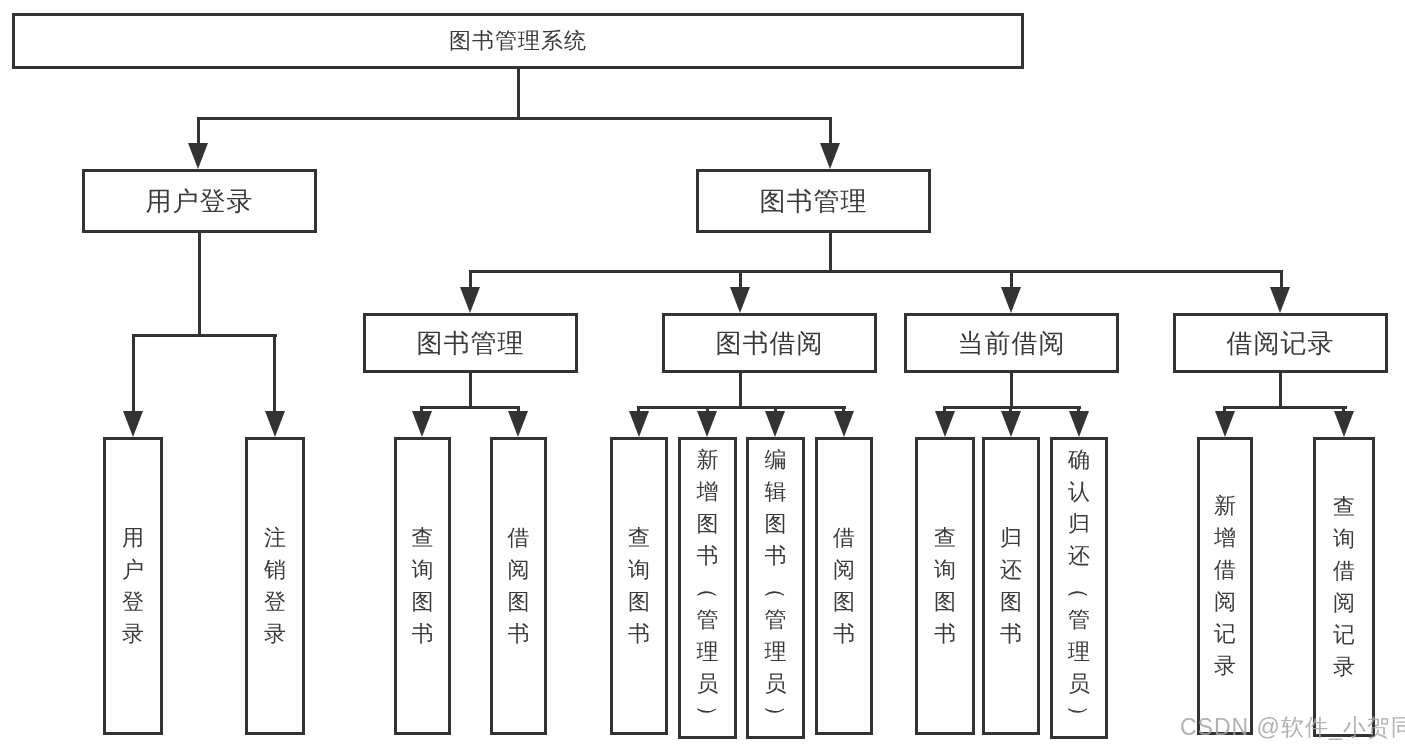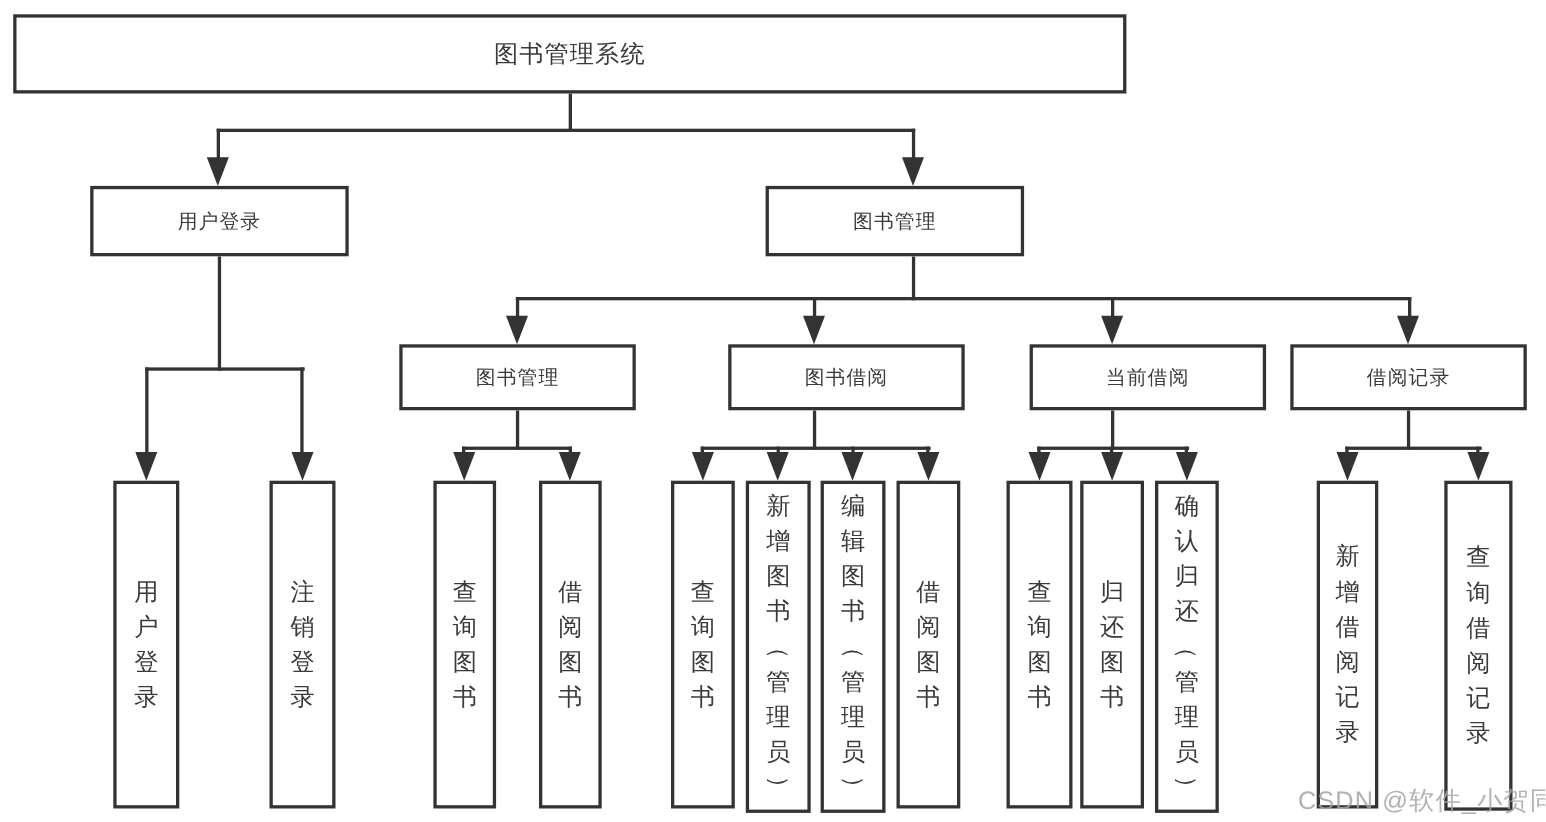--- a/index.html
+++ b/index.html
@@ -3,21 +3,21 @@
 <meta charset="utf-8">
 <style>
   html,body{margin:0;padding:0;background:#ffffff;}
   #stage{
     position:relative;width:1405px;height:747px;background:#ffffff;overflow:hidden;
     font-family:"Liberation Sans","DejaVu Sans",sans-serif;
   }
   .hbox{
     position:absolute;box-sizing:border-box;background:#ffffff;
     border:3px solid #333333;display:flex;align-items:center;justify-content:center;
-    font-size:18px;color:#3a3a3a;letter-spacing:1px;z-index:2;
+    font-size:26px;color:#3a3a3a;letter-spacing:1px;z-index:2;
   }
   .hbox.root{font-size:22px;}
   .vbox{
     position:absolute;box-sizing:border-box;background:#ffffff;
     border:3px solid #333333;z-index:2;
   }
   .vtext{
     display:flex;flex-direction:column;align-items:center;justify-content:center;
     width:100%;height:100%;color:#3a3a3a;
   }
@@ -32,21 +32,21 @@
   .watermark{
     position:absolute;left:1180px;top:712px;z-index:5;white-space:nowrap;
     font-size:23px;color:rgba(165,165,165,0.85);letter-spacing:1px;
   }
 </style>
 </head>
 <body>
 
 <div id="stage">
 
-  <div class="hbox root" style="left:12px;top:13px;width:1012px;height:72px;">
+  <div class="hbox root" style="left:12px;top:13px;width:1012px;height:56px;">
     <span>图书管理系统</span>
   </div>
 
   <div class="line" style="left:517px;top:68px;width:3px;height:51px;"></div>
   <div class="line" style="left:197px;top:117px;width:635px;height:3px;"></div>
   <div class="line" style="left:197px;top:117px;width:3px;height:28px;"></div>
   <div class="arrow" style="left:188px;top:143px;"></div>
   <div class="line" style="left:829px;top:117px;width:3px;height:28px;"></div>
   <div class="arrow" style="left:820px;top:143px;"></div>
 
@@ -67,21 +67,21 @@
   <div class="arrow" style="left:1001px;top:287px;"></div>
   <div class="line" style="left:1280px;top:270px;width:3px;height:19px;"></div>
   <div class="arrow" style="left:1270px;top:287px;"></div>
 
   <div class="hbox" style="left:363px;top:313px;width:215px;height:60px;">
     <span>图书管理</span>
   </div>
   <div class="hbox" style="left:633px;top:313px;width:215px;height:60px;margin-left:29px;">
     <span>图书借阅</span>
   </div>
-  <div class="hbox" style="left:904px;top:313px;width:215px;height:60px;margin-left:32px;">
+  <div class="hbox" style="left:904px;top:313px;width:215px;height:60px;">
     <span>当前借阅</span>
   </div>
   <div class="hbox" style="left:1173px;top:313px;width:215px;height:60px;">
     <span>借阅记录</span>
   </div>
 
   <div class="line" style="left:198px;top:233px;width:3px;height:104px;"></div>
   <div class="line" style="left:132px;top:334px;width:145px;height:3px;"></div>
   <div class="line" style="left:132px;top:334px;width:3px;height:79px;"></div>
   <div class="arrow" style="left:123px;top:411px;"></div>

